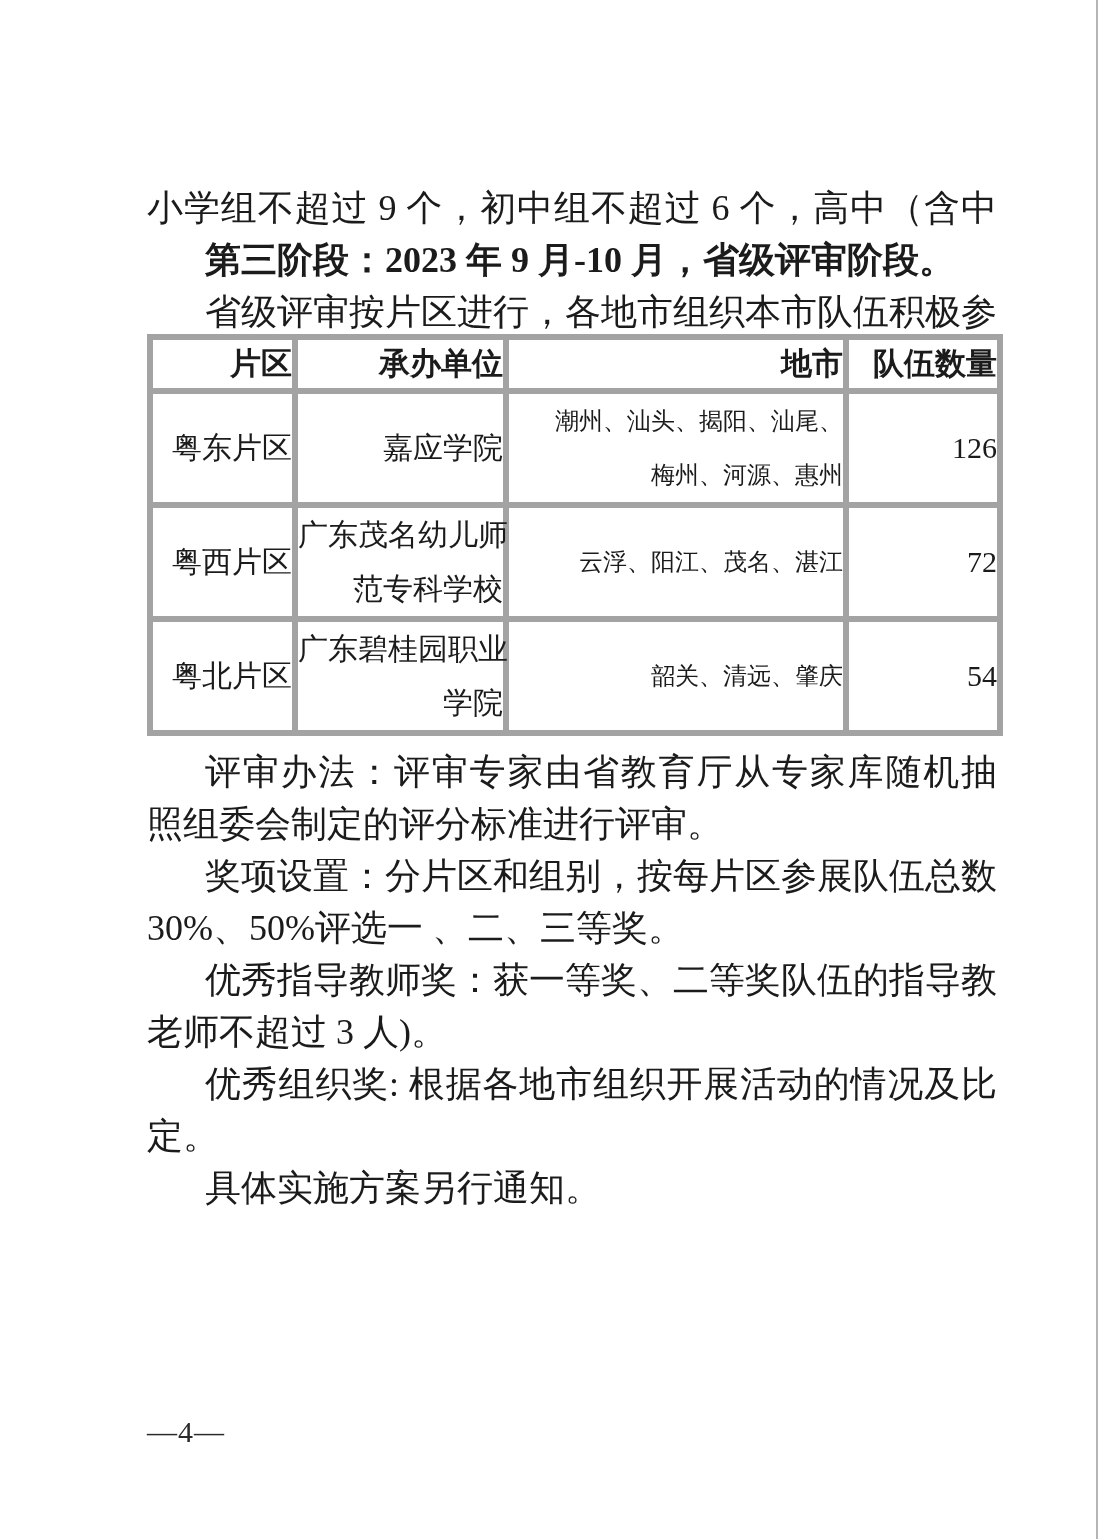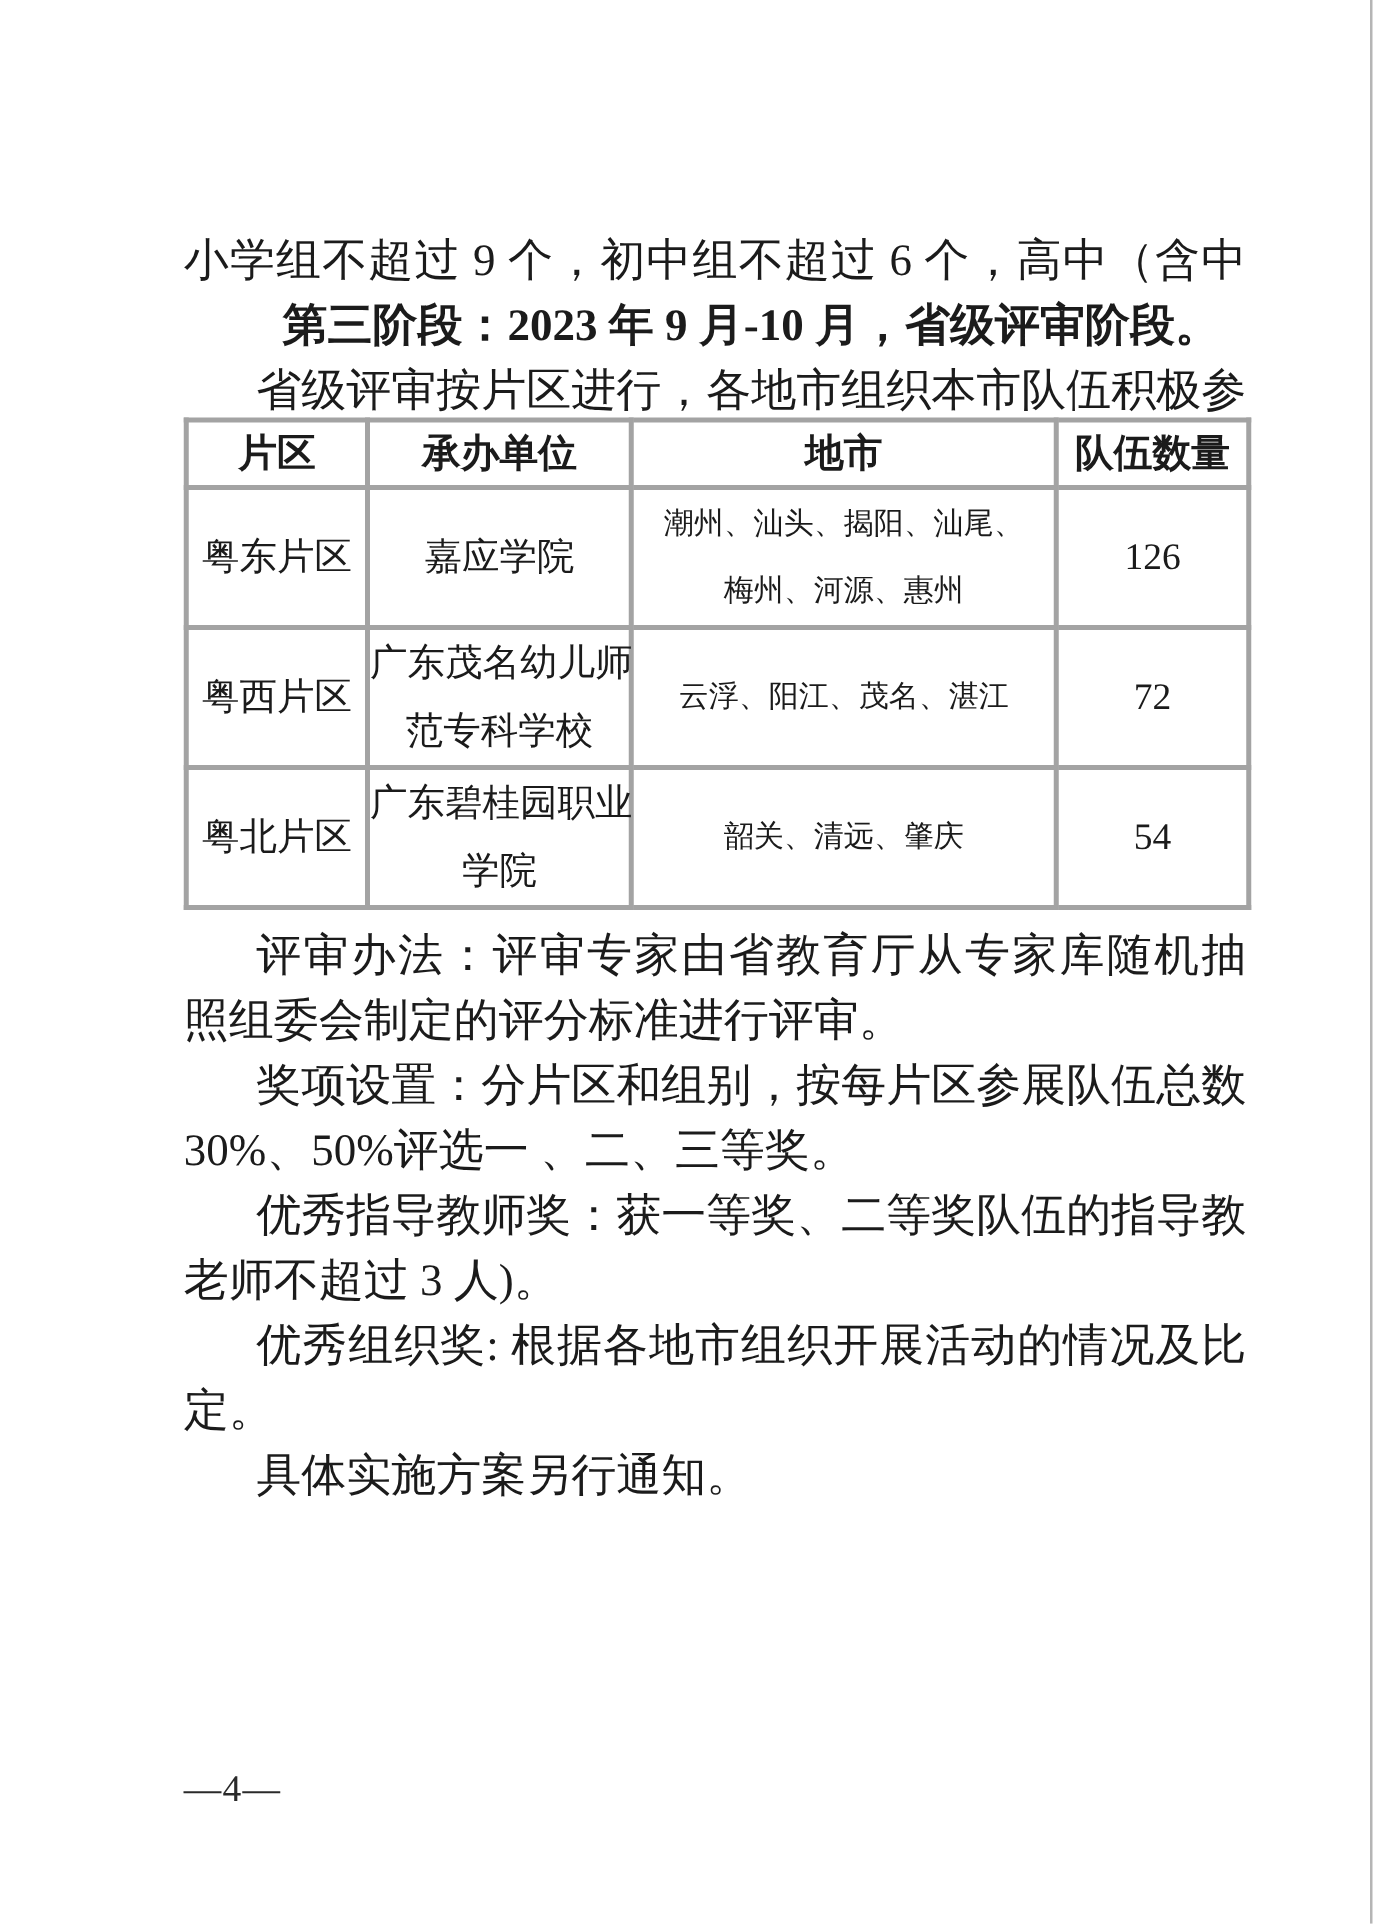--- a/index.html
+++ b/index.html
@@ -22,32 +22,32 @@
     text-align:left;
   }
   .line.fill{
     white-space:normal;
     text-align:justify;
     text-align-last:justify;
     text-justify:inter-character;
     height:52px;overflow:hidden;
   }
   .line.indent{text-indent:58px;}
-  .line.bold{font-weight:bold;text-align:center;}
+  .line.bold{font-weight:bold;}
 
   table.schedule{
     width:850px;
     margin-top:-4px;
     border-collapse:collapse;
     table-layout:fixed;
     border:2px solid #3a3a3a;
   }
   table.schedule th,table.schedule td{
-    border:4px solid #a3a3a3;
-    text-align:center;vertical-align:middle;
+    border:6px solid #a3a3a3;
+    text-align:right;vertical-align:middle;
     padding:0;
     font-size:30px;
   }
   table.schedule thead tr{height:54px;}
   table.schedule tbody tr:nth-child(1){height:106px;}
   table.schedule tbody tr:nth-child(2){height:107px;}
   table.schedule tbody tr:nth-child(3){height:103px;}
   table.schedule th{font-weight:bold;font-size:31px;}
   .cl{line-height:54px;white-space:nowrap;}
   td.col-cities .cl{font-size:24px;}

